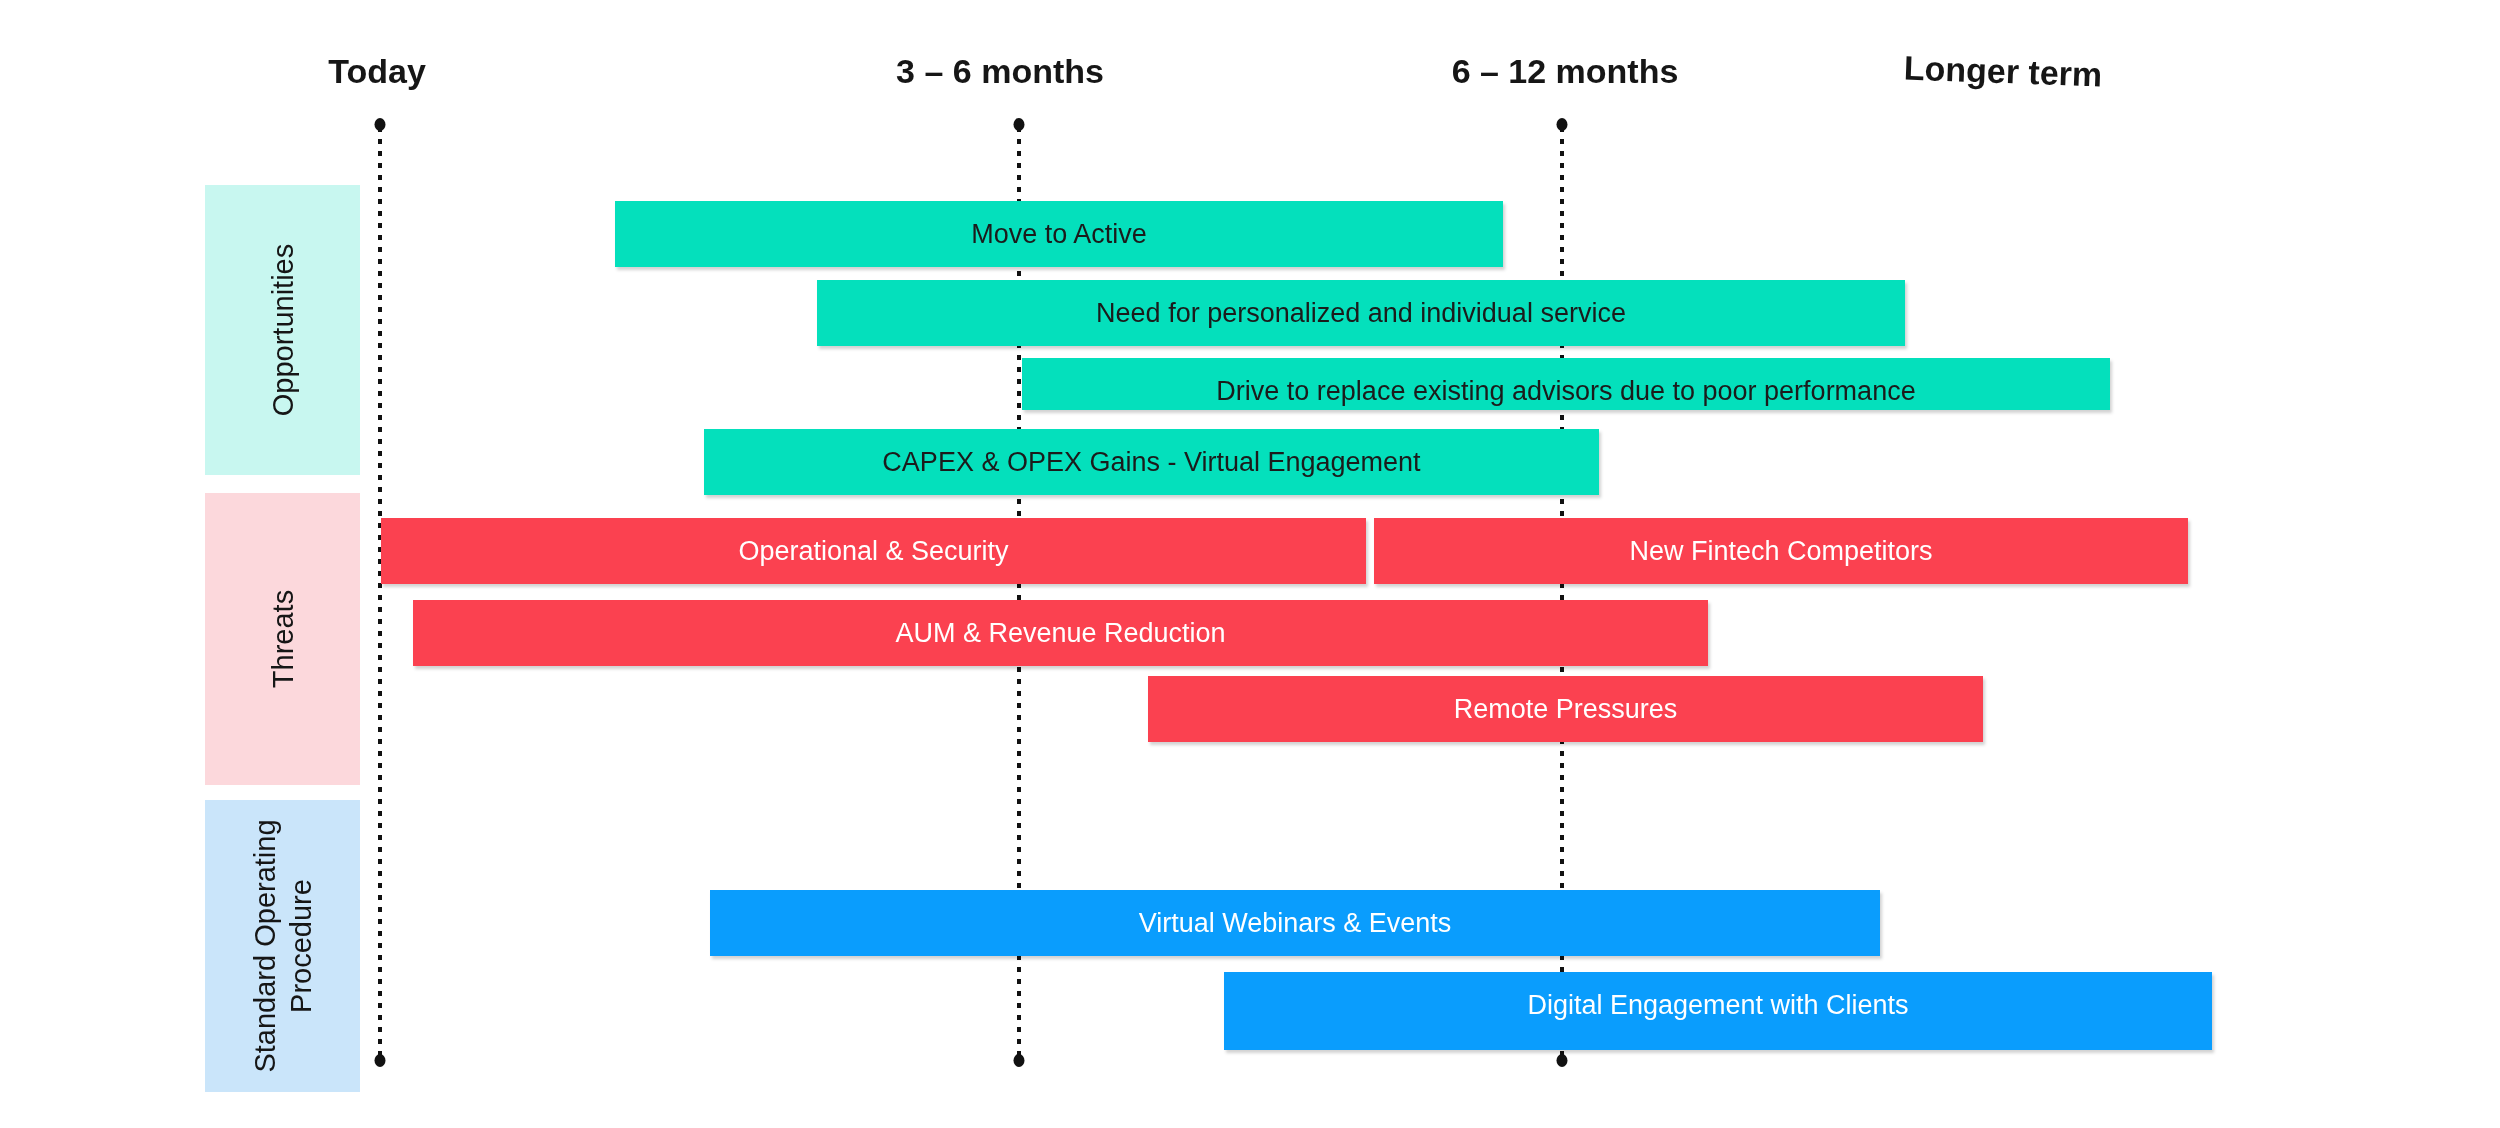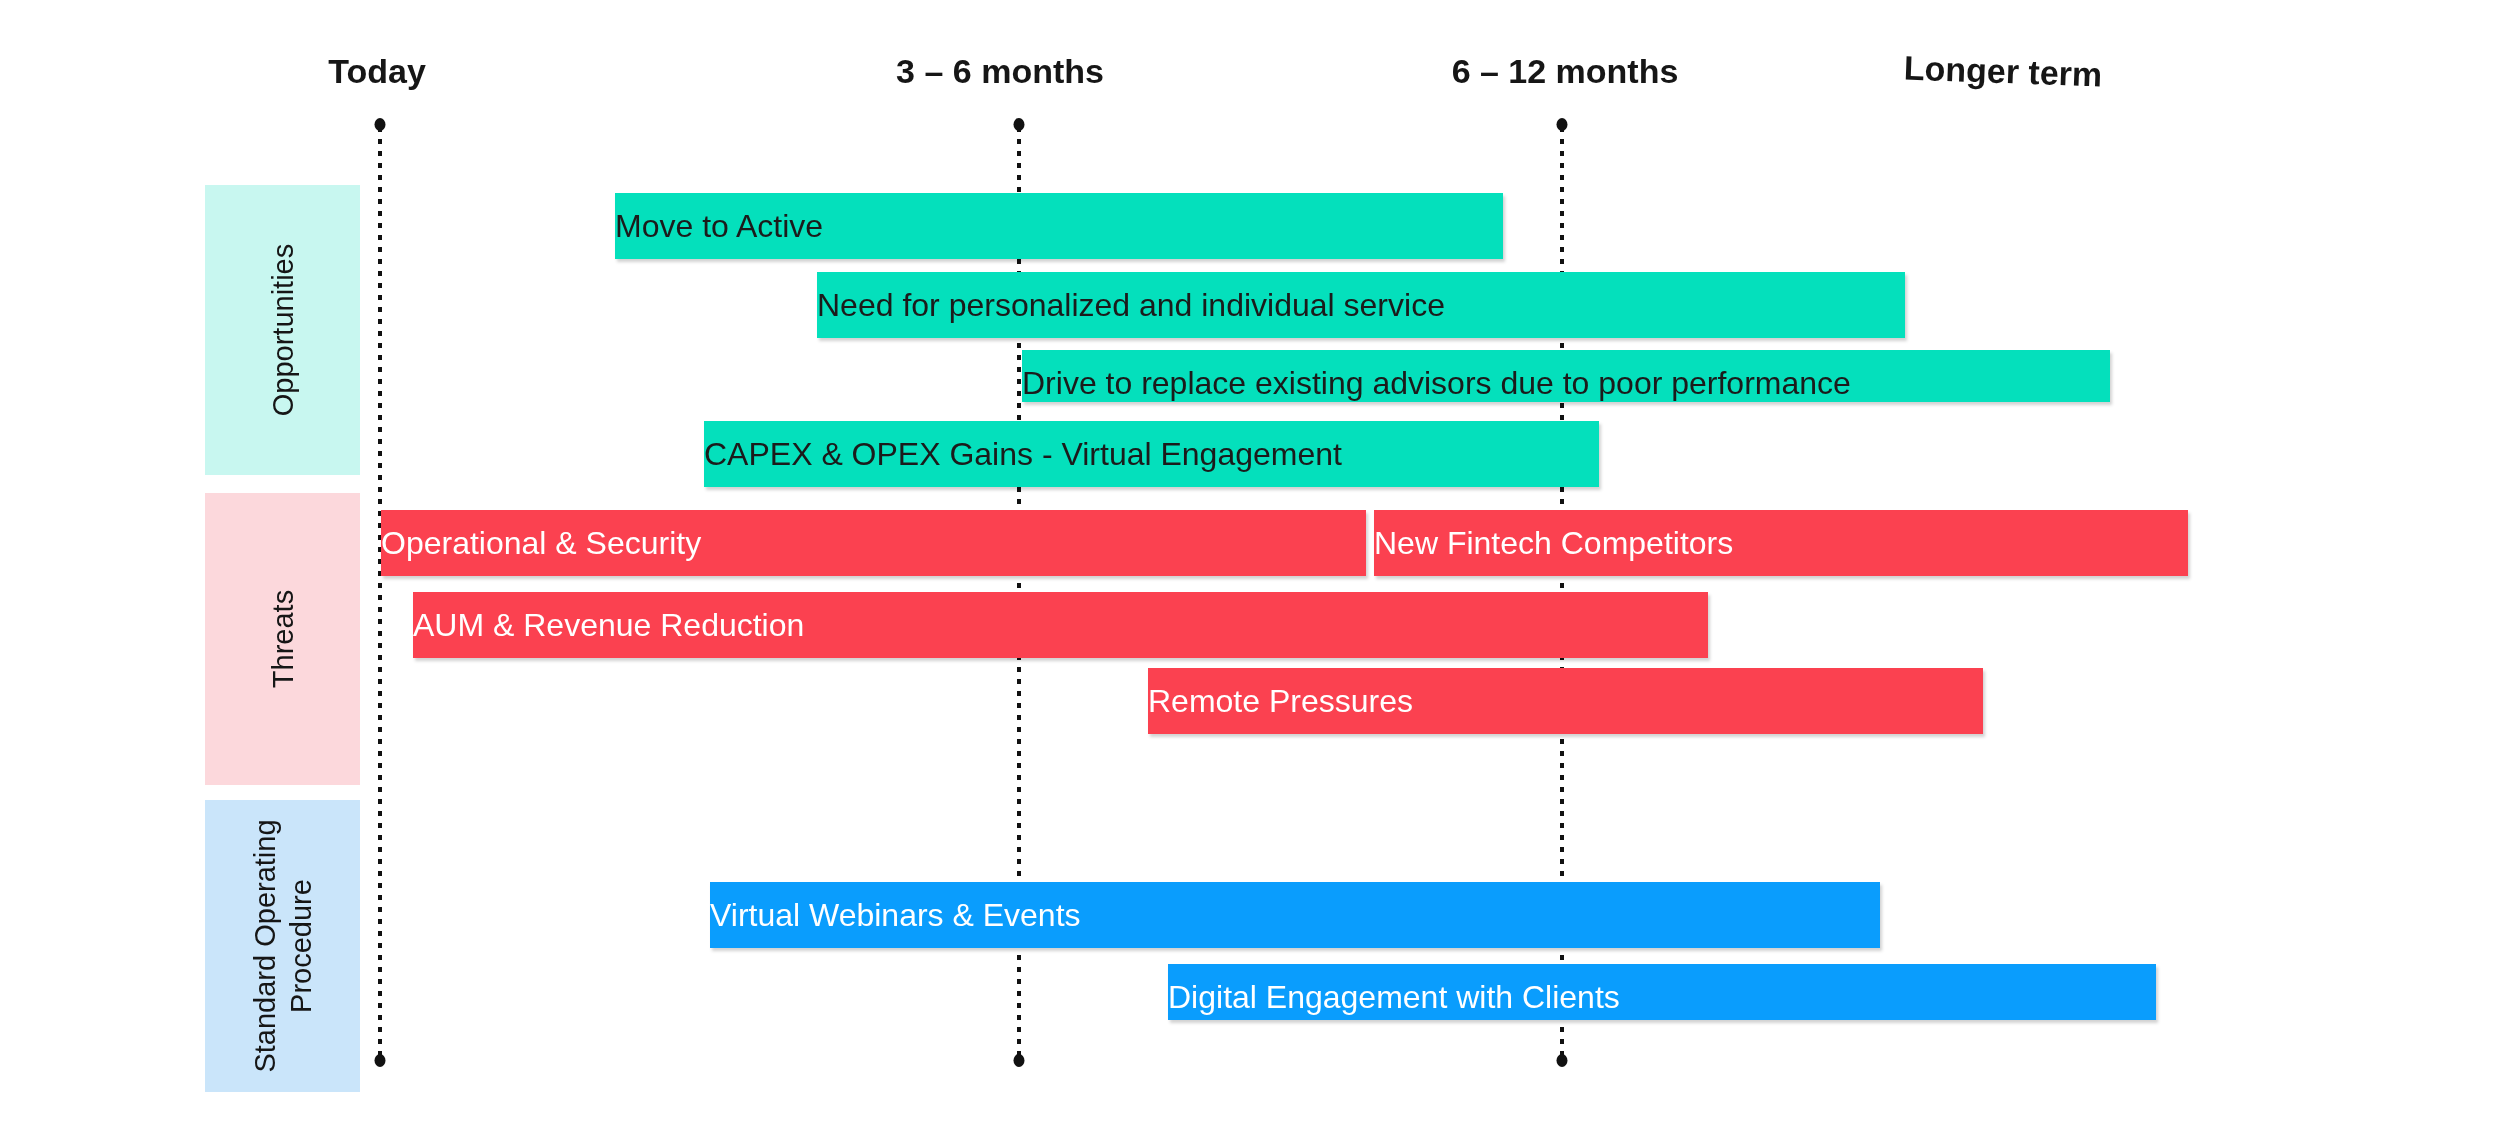--- a/index.html
+++ b/index.html
@@ -44,22 +44,23 @@
     transform:translate(-50%,-50%) rotate(-90deg);
     font-size:29px;color:#161616;text-align:center;line-height:1.25;
   }
   .group-opportunities .group-label{width:290px;}
   .group-threats .group-label{width:292px;}
   .group-sop .group-label{width:292px;}
 
   
   #bars-layer{position:absolute;inset:0;z-index:2;}
   .bar{
-    position:absolute;font-size:32px;white-space:nowrap;
+    position:absolute;text-align:center;font-size:27px;white-space:nowrap;
     box-shadow:2px 3px 3px rgba(0,0,0,0.18);
+    margin-top:8px;
   }
   .bar span{display:inline-block;}
   .bar-opportunities{background:var(--teal);color:var(--dark-text);}
   .bar-threats{background:var(--red);color:var(--light-text);}
   .bar-sop{background:var(--blue);color:var(--light-text);}
 </style>
 </head>
 <body>
 
 <div class="canvas">
@@ -86,16 +87,16 @@
   <div id="bars-layer">
       <div class="bar bar-opportunities" style="left: 615px; top: 193px; width: 888px; height: 66px; line-height: 66px;"><span>Move to Active</span></div>
       <div class="bar bar-opportunities" style="left: 817px; top: 272px; width: 1088px; height: 66px; line-height: 66px;"><span>Need for personalized and individual service</span></div>
       <div class="bar bar-opportunities" style="left: 1022px; top: 350px; width: 1088px; height: 52px; line-height: 66px;"><span>Drive to replace existing advisors due to poor performance</span></div>
       <div class="bar bar-opportunities" style="left: 704px; top: 421px; width: 895px; height: 66px; line-height: 66px;"><span>CAPEX &amp; OPEX Gains  - Virtual Engagement</span></div>
       <div class="bar bar-threats" style="left: 381px; top: 510px; width: 985px; height: 66px; line-height: 66px;"><span>Operational &amp; Security</span></div>
       <div class="bar bar-threats" style="left: 1374px; top: 510px; width: 814px; height: 66px; line-height: 66px;"><span>New Fintech Competitors</span></div>
       <div class="bar bar-threats" style="left: 413px; top: 592px; width: 1295px; height: 66px; line-height: 66px;"><span>AUM &amp; Revenue Reduction</span></div>
       <div class="bar bar-threats" style="left: 1148px; top: 668px; width: 835px; height: 66px; line-height: 66px;"><span>Remote Pressures</span></div>
       <div class="bar bar-sop" style="left: 710px; top: 882px; width: 1170px; height: 66px; line-height: 66px;"><span>Virtual Webinars &amp; Events</span></div>
-      <div class="bar bar-sop" style="left: 1168px; top: 964px; width: 988px; height: 56px; line-height: 66px;"><span>Digital Engagement with Clients</span></div>
+      <div class="bar bar-sop" style="left: 1224px; top: 964px; width: 988px; height: 78px; line-height: 66px;"><span>Digital Engagement with Clients</span></div>
     </div>
 
 </div>
 
 </body></html>

